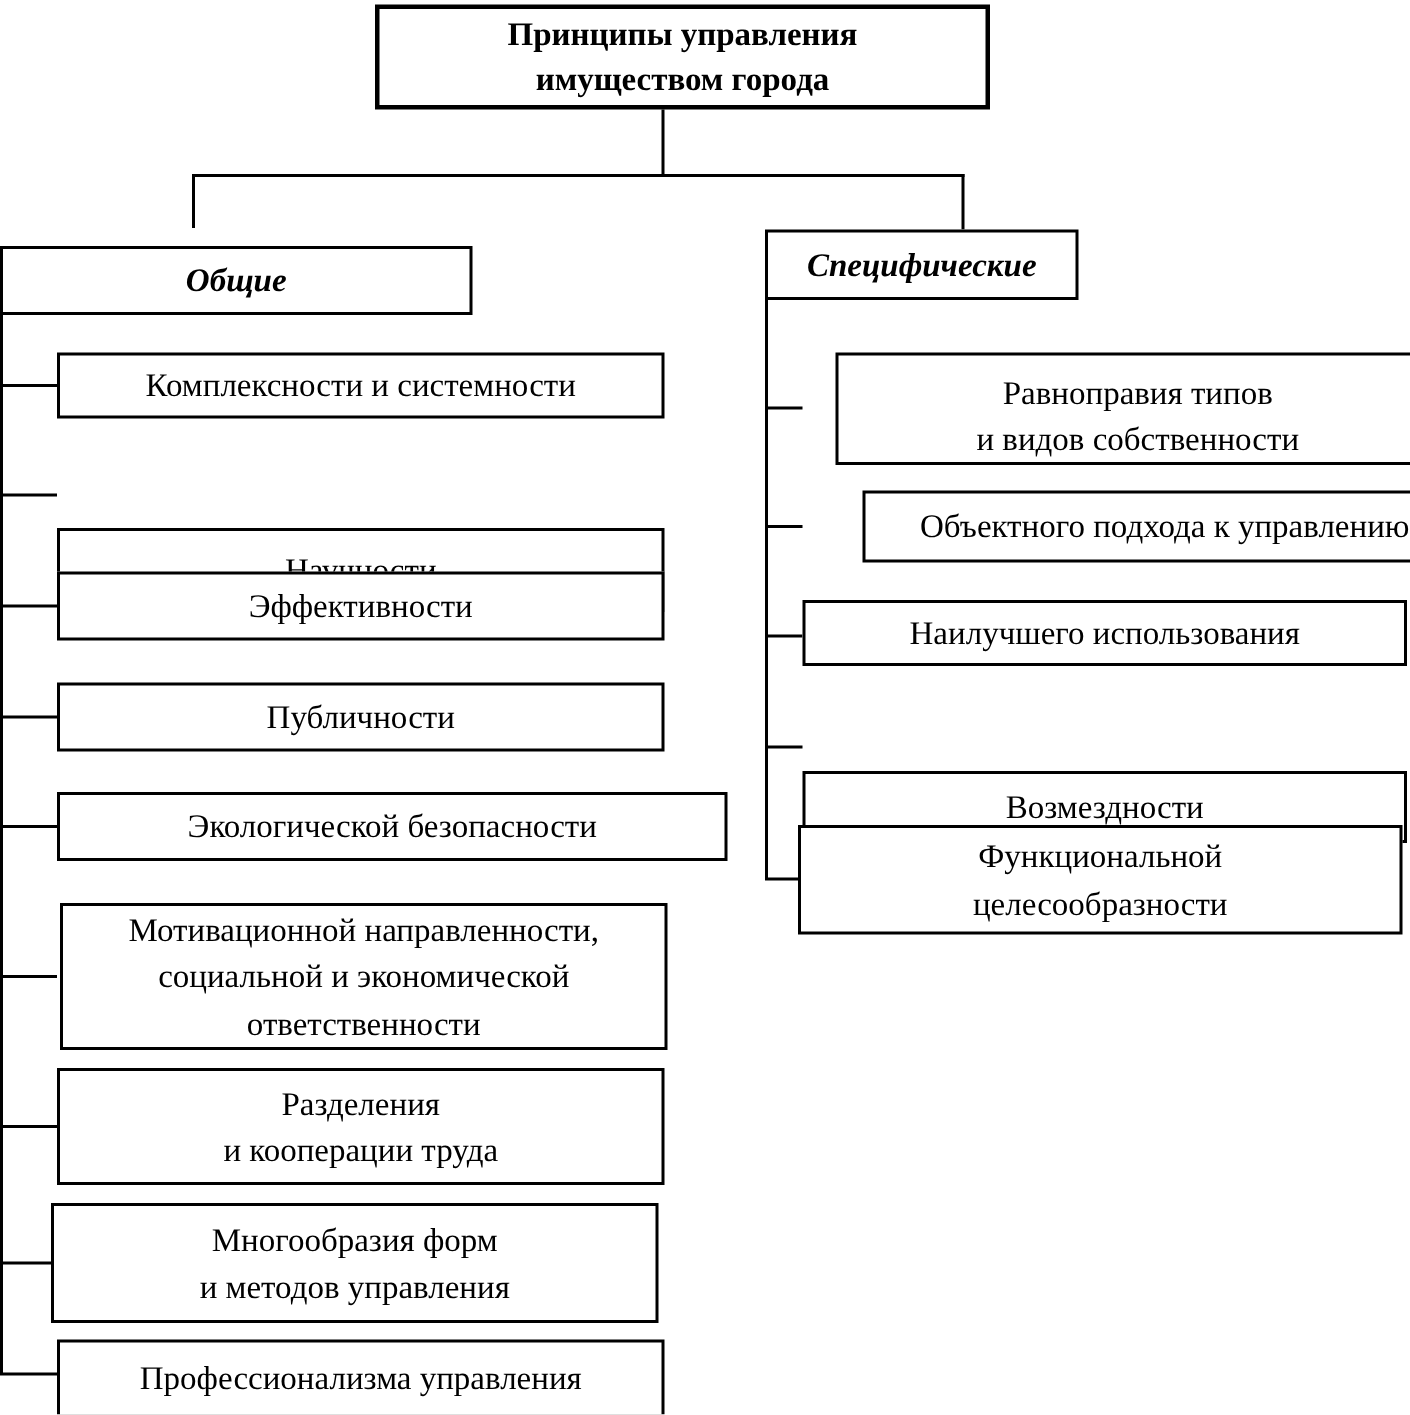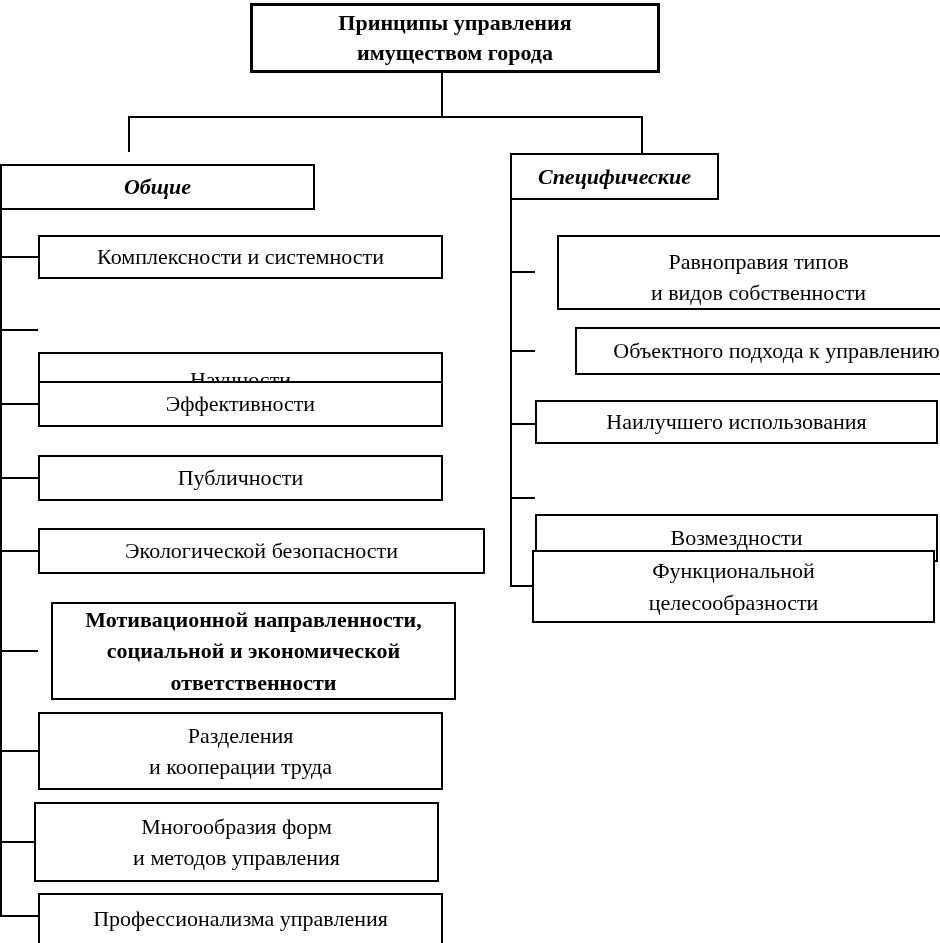--- a/index.html
+++ b/index.html
@@ -60,21 +60,21 @@
   </div>
   <div class="box" style="left:38px;top:381px;width:405px;height:46px;">
     <span>Эффективности</span>
   </div>
   <div class="box" style="left:38px;top:455px;width:405px;height:46px;">
     <span>Публичности</span>
   </div>
   <div class="box" style="left:38px;top:528px;width:447px;height:46px;">
     <span>Экологической безопасности</span>
   </div>
-  <div class="box" style="left:51px;top:602px;width:405px;height:98px;font-weight:bold;">
+  <div class="box" style="left:40px;top:602px;width:405px;height:98px;">
     <span>Мотивационной направленности,
 социальной и экономической
 ответственности</span>
   </div>
   <div class="box" style="left:38px;top:712px;width:405px;height:78px;">
     <span>Разделения
 и кооперации труда</span>
   </div>
   <div class="box" style="left:34px;top:802px;width:405px;height:80px;">
     <span>Многообразия форм

